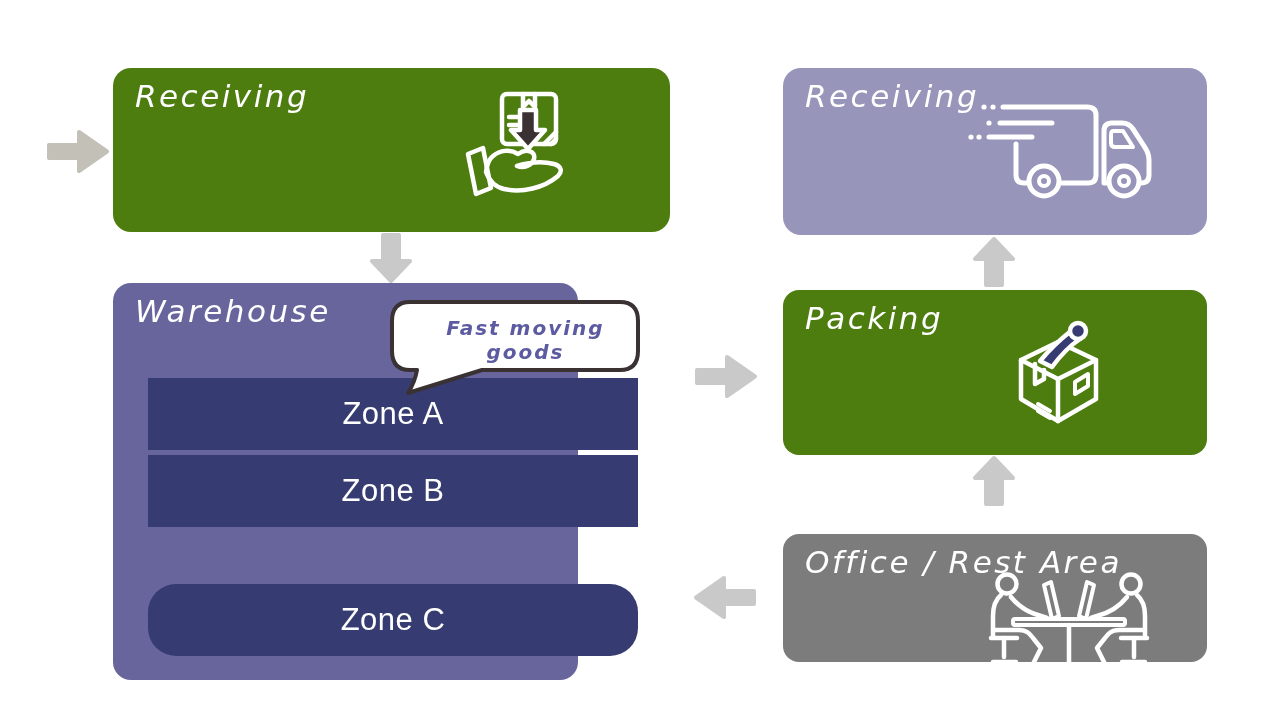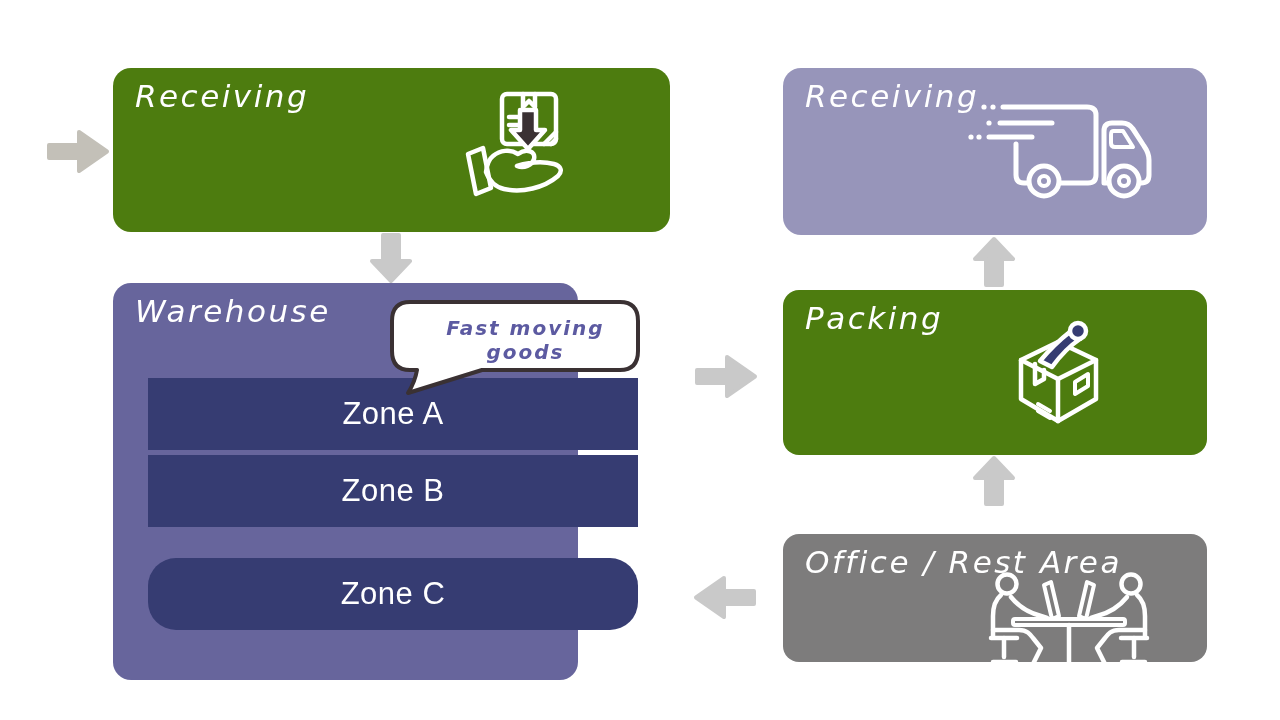--- a/index.html
+++ b/index.html
@@ -20,21 +20,21 @@
   #shipping  { left: 783px; top: 68px;  width: 424px; height: 167px; background: #9795ba; }
   #warehouse { left: 113px; top: 283px; width: 465px; height: 397px; background: #67659c; }
   #packing   { left: 783px; top: 290px; width: 424px; height: 165px; background: #4d7c0f; border-radius: 16px; }
   #office    { left: 783px; top: 510px; width: 424px; height: 128px; background: #7d7c7c; border-radius: 16px; margin-top: 24px; }
 
   .zone {
     position: absolute; left: 35px; width: 490px; height: 72px;
     background: #363c72; display: flex; align-items: center; justify-content: center;
   }
   .zone-label { color: #ffffff; font-size: 31px; letter-spacing: 0.5px; }
-  #zone-a { top: 95px; } #zone-b { top: 172px; } #zone-c { top: 275px; border-radius: 28px; }
+  #zone-a { top: 95px; } #zone-b { top: 172px; } #zone-c { top: 301px; border-radius: 28px; }
 
   .icon-svg { position: absolute; }
   #receiving-icon { left: 317px; top: 12px; }
   #shipping-icon  { left: 172px; top: 22px; }
   #packing-icon   { left: 217px; top: 28px; }
   #office-icon    { left: 200px; top: 33px; }
 
   .arrow { position: absolute; }
   #arrow-inbound        { left: 46px;  top: 128px; }
   #arrow-recv-wh        { left: 368px; top: 232px; }

